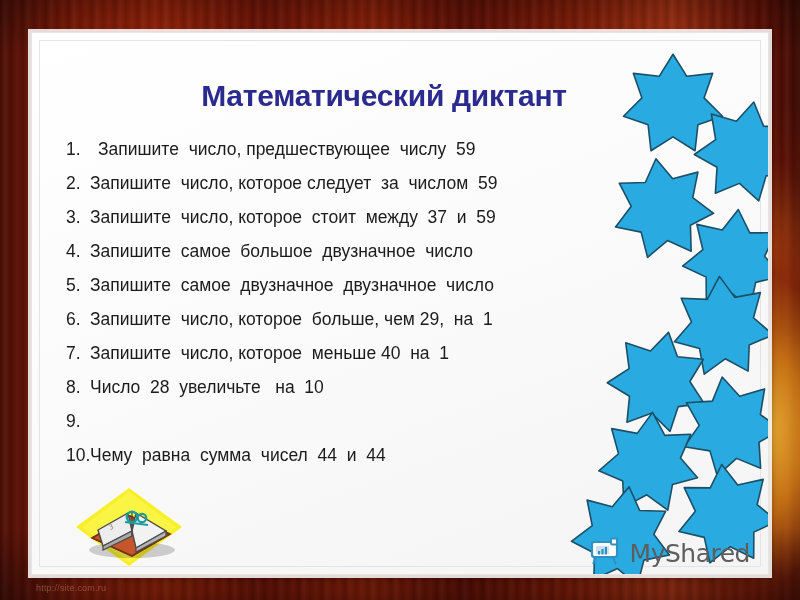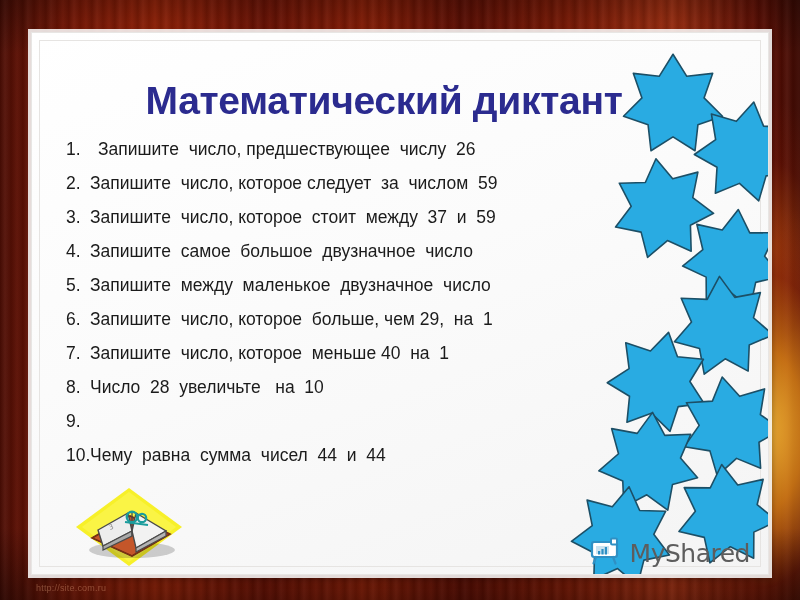--- a/index.html
+++ b/index.html
@@ -78,21 +78,21 @@
     border: 1px solid #e6e4e2;
     pointer-events: none;
   }
 
   
   #slide-title {
     position: absolute;
     left: 0; right: 16px;
     top: 46px;
     text-align: center;
-    font-size: 39px;
+    font-size: 30px;
     font-weight: bold;
     color: #2b2b8f;
     letter-spacing: -0.3px;
     z-index: 6;
     padding-right: 16px;
   }
 
   
   #star-cluster {
     position: absolute;
@@ -206,37 +206,37 @@
           <polygon points="48.69,3.52 64.75,24.01 90.16,18.38 84.15,43.70 104.40,60.06 80.85,71.15 80.68,97.18 57.33,85.69 36.88,101.78 31.30,76.36 5.96,70.41 22.37,50.20 11.22,26.67 37.25,26.90" fill="#29ABE2" stroke="#1c4f66" stroke-width="1.6" stroke-linejoin="round"></polygon>
         </svg></div>
       <div class="deco-star" style="left: 536px; top: 450px; width: 108px; height: 108px;"><svg viewBox="0 0 108 108" width="108" height="108">
           <polygon points="61.06,3.73 71.68,27.50 97.70,28.18 85.75,51.30 101.43,72.07 75.90,77.14 69.44,102.35 49.57,85.55 25.83,96.22 26.57,70.20 3.42,58.30 24.23,42.66 19.11,17.14 44.31,23.65" fill="#29ABE2" stroke="#1c4f66" stroke-width="1.6" stroke-linejoin="round"></polygon>
         </svg></div>
     </div>
 
   <div id="question-list">
       <div class="question-row first-row">
         <span class="question-number">1.</span>
-        <span class="question-text">Запишите  число, предшествующее  числу  26</span>
+        <span class="question-text">Запишите  число, предшествующее  числу  59</span>
       </div>
       <div class="question-row">
         <span class="question-number">2.</span>
         <span class="question-text">Запишите  число, которое следует  за  числом  59</span>
       </div>
       <div class="question-row">
         <span class="question-number">3.</span>
         <span class="question-text">Запишите  число, которое  стоит  между  37  и  59</span>
       </div>
       <div class="question-row">
         <span class="question-number">4.</span>
         <span class="question-text">Запишите  самое  большое  двузначное  число</span>
       </div>
       <div class="question-row">
         <span class="question-number">5.</span>
-        <span class="question-text">Запишите  между  маленькое  двузначное  число</span>
+        <span class="question-text">Запишите  самое  двузначное  двузначное  число</span>
       </div>
       <div class="question-row">
         <span class="question-number">6.</span>
         <span class="question-text">Запишите  число, которое  больше, чем 29,  на  1</span>
       </div>
       <div class="question-row">
         <span class="question-number">7.</span>
         <span class="question-text">Запишите  число, которое  меньше 40  на  1</span>
       </div>
       <div class="question-row">

